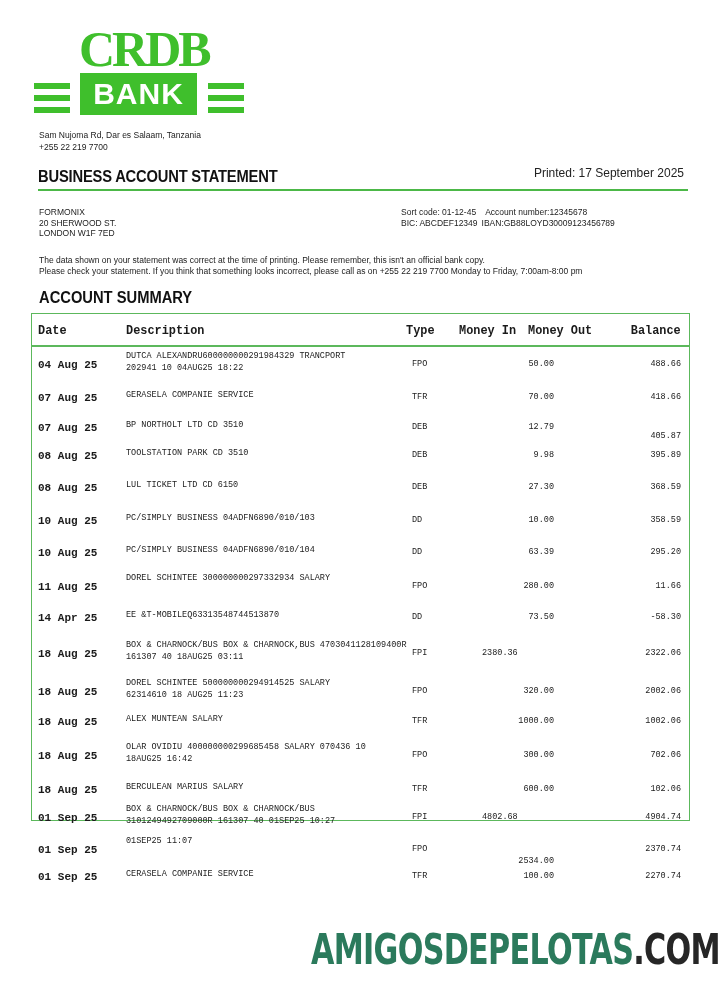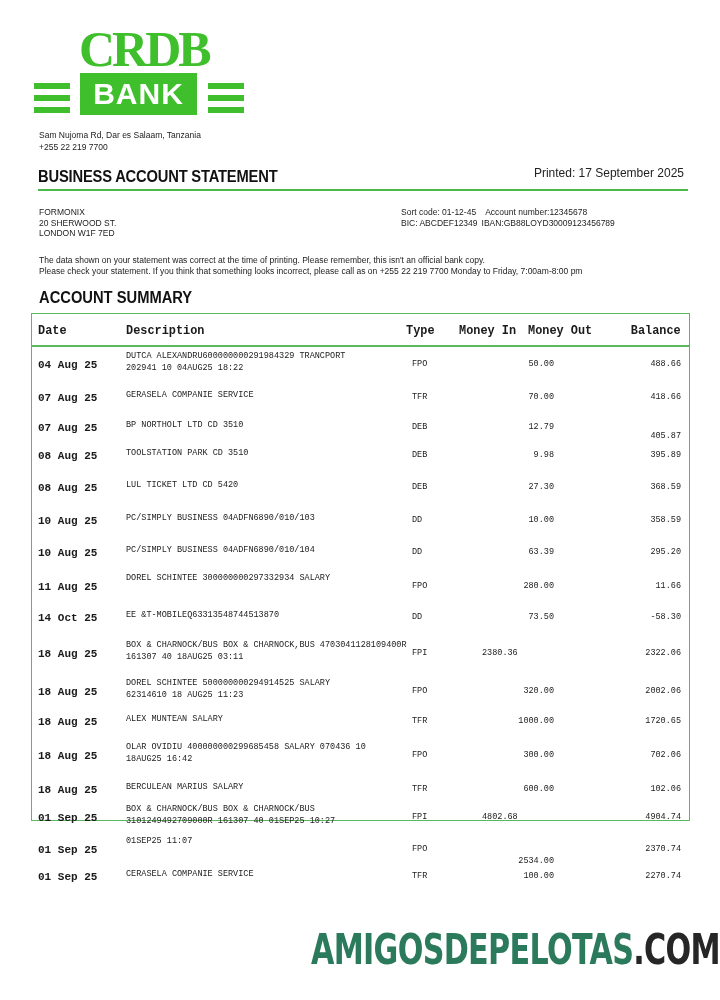--- a/index.html
+++ b/index.html
@@ -163,21 +163,21 @@
           <div>TOOLSTATION PARK CD 3510</div>
         </div>
         <span class="cell c-type" style="top: 2px;">DEB</span>
         <span class="cell c-in" style="top: 2px;"></span>
         <span class="cell c-out" style="top: 2px;">9.98</span>
         <span class="cell c-bal" style="top: 2px;">395.89</span>
       </div>
       <div class="row" style="top: 166px;">
         <span class="cell c-date" style="top: 2px;">08 Aug 25</span>
         <div class="cell c-desc" style="top: 0px;">
-          <div>LUL TICKET LTD CD 5420</div>
+          <div>LUL TICKET LTD CD 6150</div>
         </div>
         <span class="cell c-type" style="top: 2px;">DEB</span>
         <span class="cell c-in" style="top: 2px;"></span>
         <span class="cell c-out" style="top: 2px;">27.30</span>
         <span class="cell c-bal" style="top: 2px;">368.59</span>
       </div>
       <div class="row" style="top: 199px;">
         <span class="cell c-date" style="top: 2px;">10 Aug 25</span>
         <div class="cell c-desc" style="top: 0px;">
           <div>PC/SIMPLY BUSINESS 04ADFN6890/010/103</div>
@@ -201,21 +201,21 @@
         <span class="cell c-date" style="top: 8px;">11 Aug 25</span>
         <div class="cell c-desc" style="top: 0px;">
           <div>DOREL SCHINTEE 300000000297332934 SALARY</div>
         </div>
         <span class="cell c-type" style="top: 8px;">FPO</span>
         <span class="cell c-in" style="top: 8px;"></span>
         <span class="cell c-out" style="top: 8px;">280.00</span>
         <span class="cell c-bal" style="top: 8px;">11.66</span>
       </div>
       <div class="row" style="top: 296px;">
-        <span class="cell c-date" style="top: 2px;">14 Oct 25</span>
+        <span class="cell c-date" style="top: 2px;">14 Apr 25</span>
         <div class="cell c-desc" style="top: 0px;">
           <div>EE &amp;T-MOBILEQ63313548744513870</div>
         </div>
         <span class="cell c-type" style="top: 2px;">DD</span>
         <span class="cell c-in" style="top: 2px;"></span>
         <span class="cell c-out" style="top: 2px;">73.50</span>
         <span class="cell c-bal" style="top: 2px;">-58.30</span>
       </div>
       <div class="row" style="top: 326px;">
         <span class="cell c-date" style="top: 8px;">18 Aug 25</span>
@@ -240,21 +240,21 @@
         <span class="cell c-bal" style="top: 8px;">2002.06</span>
       </div>
       <div class="row" style="top: 400px;">
         <span class="cell c-date" style="top: 2px;">18 Aug 25</span>
         <div class="cell c-desc" style="top: 0px;">
           <div>ALEX MUNTEAN SALARY</div>
         </div>
         <span class="cell c-type" style="top: 2px;">TFR</span>
         <span class="cell c-in" style="top: 2px;"></span>
         <span class="cell c-out" style="top: 2px;">1000.00</span>
-        <span class="cell c-bal" style="top: 2px;">1720.65</span>
+        <span class="cell c-bal" style="top: 2px;">1002.06</span>
       </div>
       <div class="row" style="top: 428px;">
         <span class="cell c-date" style="top: 8px;">18 Aug 25</span>
         <div class="cell c-desc" style="top: 0px;">
           <div>OLAR OVIDIU 400000000299685458 SALARY 070436 10</div>
           <div>18AUG25 16:42</div>
         </div>
         <span class="cell c-type" style="top: 8px;">FPO</span>
         <span class="cell c-in" style="top: 8px;"></span>
         <span class="cell c-out" style="top: 8px;">300.00</span>

